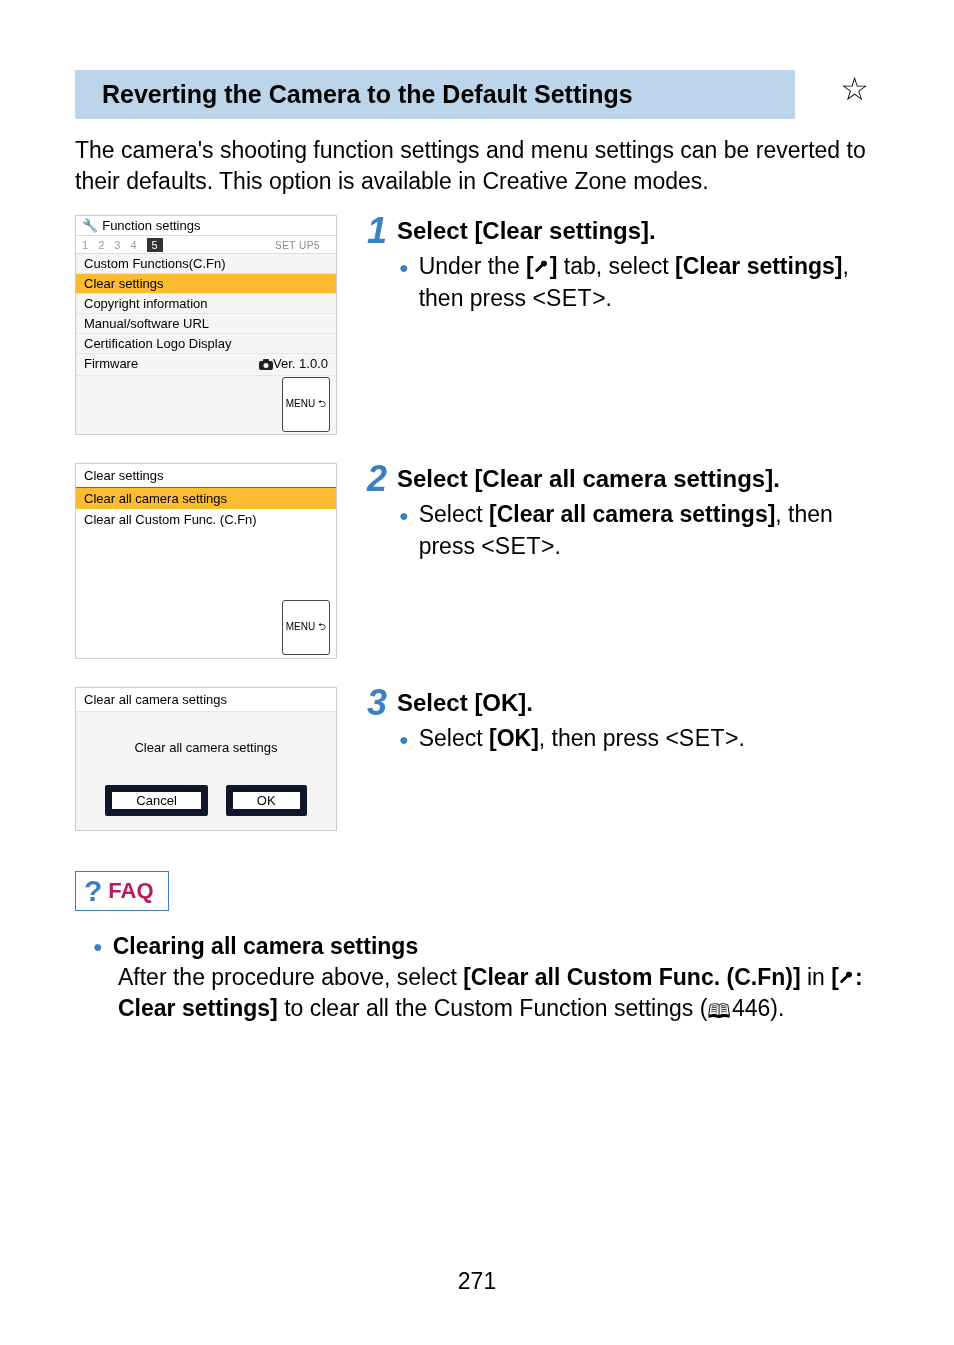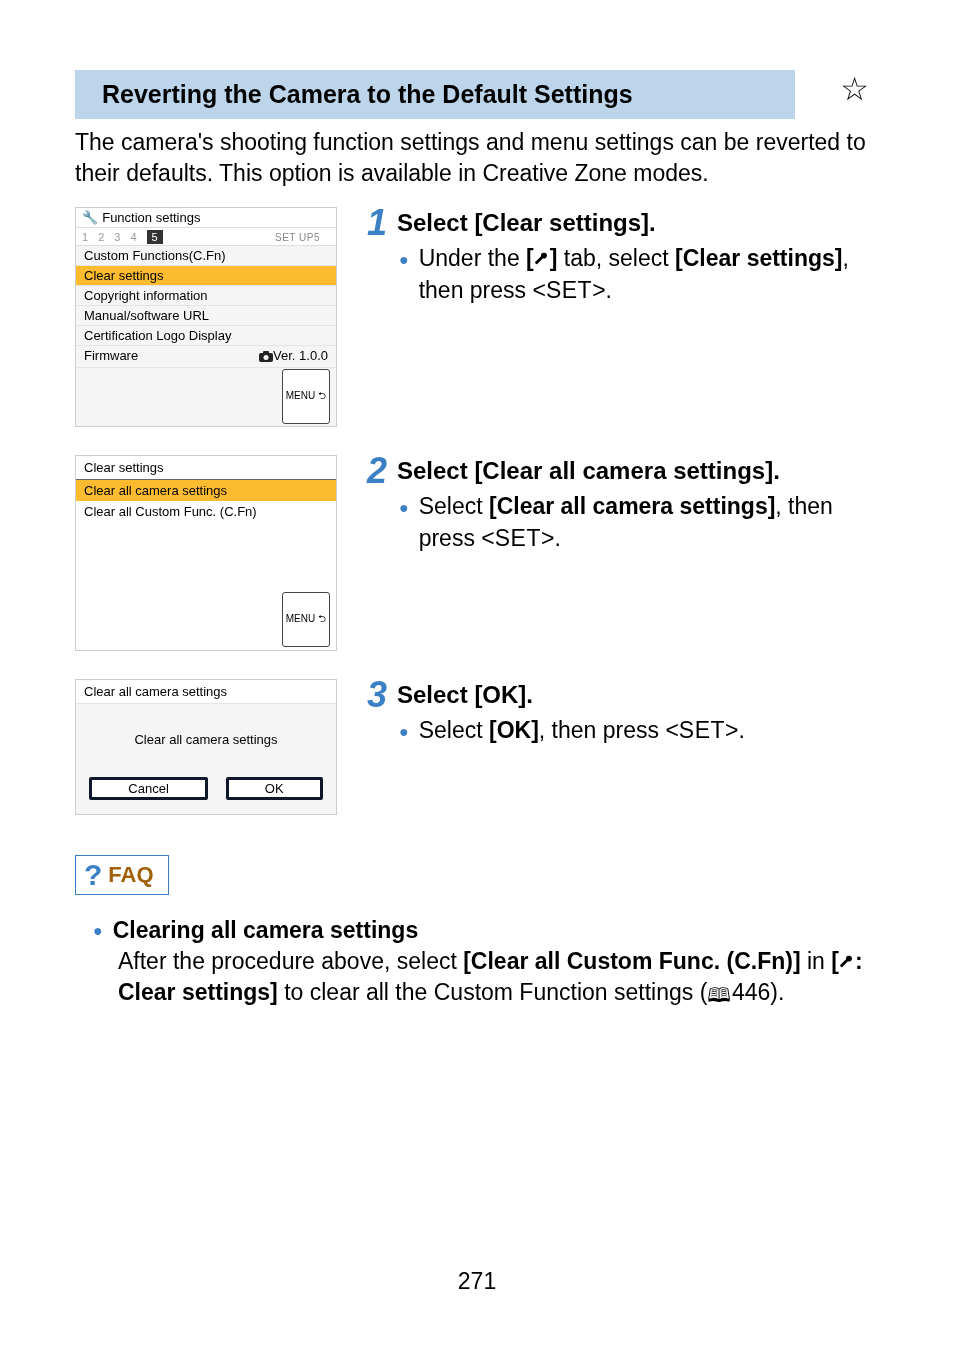--- a/index.html
+++ b/index.html
@@ -22,21 +22,21 @@
     }
     .star-icon {
       position: absolute;
       right: 85px;
       top: 70px;
       font-size: 32px;
     }
     .intro-text {
       font-size: 23px;
       line-height: 1.35;
-      margin-top: 8px;
+      margin-top: 16px;
       margin-bottom: 18px;
     }
     .step-row {
       display: flex;
       margin-bottom: 28px;
     }
     .screenshot-col {
       width: 262px;
       flex-shrink: 0;
       margin-right: 30px;
@@ -141,44 +141,44 @@
     
     .ok-screen {
       border: 1px solid #ccc;
       background: #f5f5f5;
       font-size: 13px;
     }
     .ok-title { background:#fff; padding: 4px 8px; border-bottom: 1px solid #e5e5e5; }
     .ok-body { padding: 28px 8px 22px 8px; text-align:center; }
     .ok-buttons { display:flex; justify-content:center; gap:18px; padding: 8px 8px 14px 8px; }
     .ok-btn {
-      border:3px solid #0f172a;
+      border:7px solid #0f172a;
       background:#fff;
-      padding:1px 36px;
+      padding:1px 24px;
       font-size:13px;
       border-radius:2px;
     }
     
     .faq-header {
       display: inline-flex;
       align-items: center;
       border: 1px solid #3b7fc4;
       padding: 2px 14px 2px 8px;
       margin-top: 12px;
     }
     .faq-q {
       font-size: 30px;
       font-weight: bold;
       color: #3b7fc4;
       margin-right: 6px;
     }
     .faq-label {
       font-size: 22px;
       font-weight: bold;
-      color: #a16207;
+      color: #be185d;
     }
     .faq-item {
       margin-top: 22px;
       margin-left: 18px;
     }
     .faq-bullet-row {
       display:flex;
       align-items: flex-start;
     }
     .faq-bullet {

